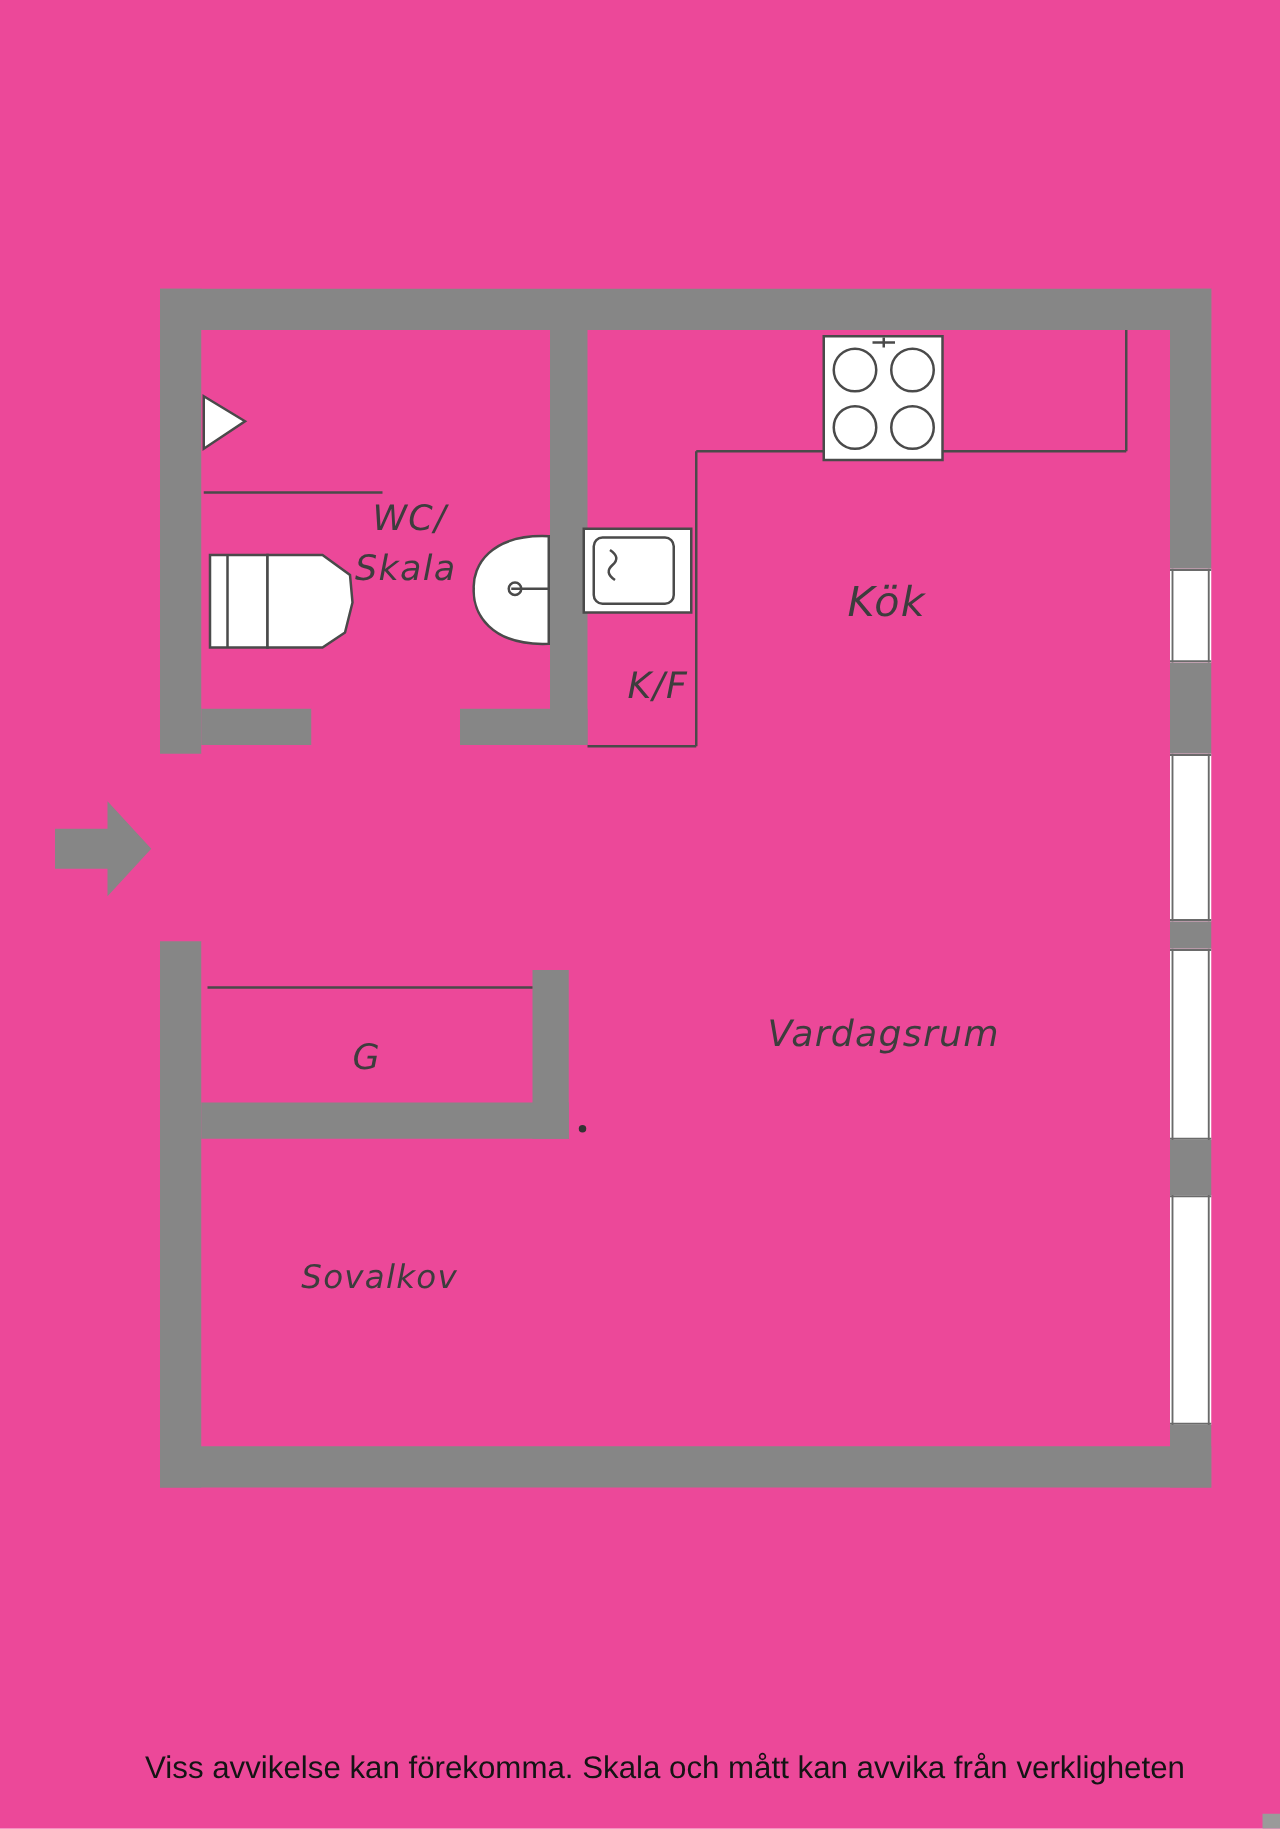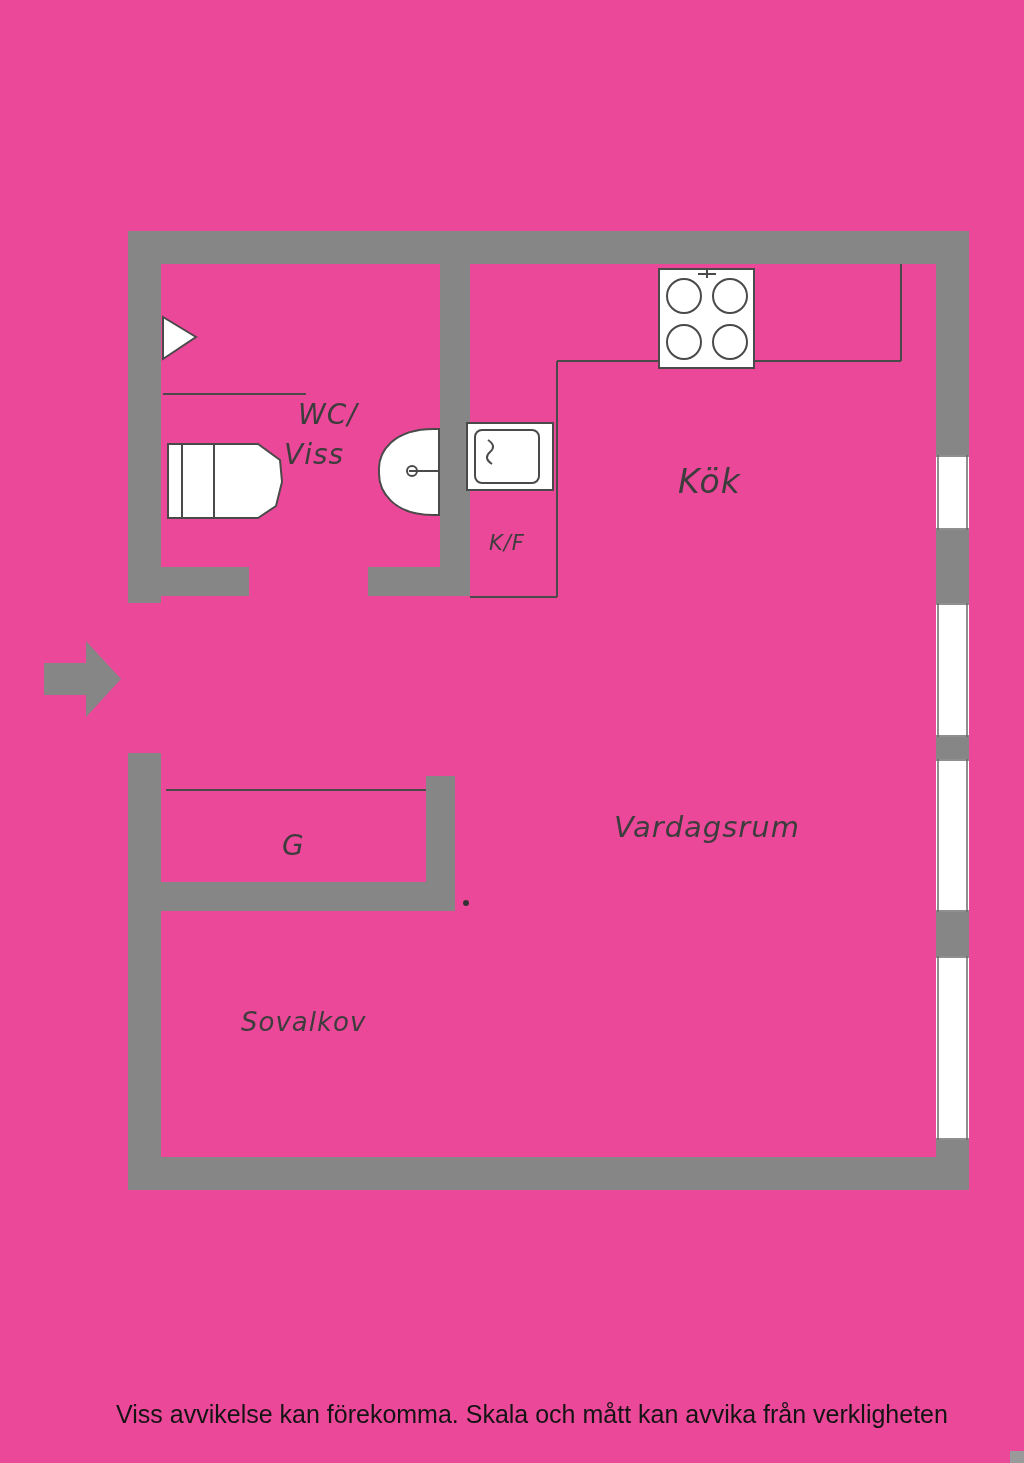--- a/index.html
+++ b/index.html
@@ -26,21 +26,21 @@
     position:absolute;
     font-family:"DejaVu Sans", sans-serif;
     font-style:italic;
     color:#3d3d3d;
     letter-spacing:1px;
     white-space:nowrap;
   }
   .lbl-wc1   { left:298px; top:398px; font-size:28px; }
   .lbl-wc2   { left:284px; top:438px; font-size:28px; }
   .lbl-kok   { left:678px; top:462px; font-size:33px; }
-  .lbl-kf    { left:489px; top:531px; font-size:21px; }
+  .lbl-kf    { left:502px; top:531px; font-size:29px; }
   .lbl-vard  { left:614px; top:810px; font-size:29px; }
   .lbl-g     { left:282px; top:829px; font-size:28px; }
   .lbl-sov   { left:241px; top:1007px; font-size:26px; }
 
   .footer {
     position:absolute;
     left:0; right:0;
     top:1400px;
     text-align:center;
     font-size:25px;
@@ -147,21 +147,21 @@
       <circle class="thin" cx="730" cy="342" r="17"></circle>
       <line class="thin" x1="698" y1="274" x2="716" y2="274"></line>
       <line class="thin" x1="707" y1="270" x2="707" y2="278"></line>
     </g>
 
     <line class="thin" x1="166" y1="790" x2="426" y2="790"></line>
     <circle cx="466" cy="903" r="3" fill="#333333"></circle>
   </svg>
 
   <div class="label lbl-wc1">WC/</div>
-  <div class="label lbl-wc2">Viss</div>
+  <div class="label lbl-wc2">Skala</div>
   <div class="label lbl-kok">Kök</div>
   <div class="label lbl-kf">K/F</div>
   <div class="label lbl-vard">Vardagsrum</div>
   <div class="label lbl-g">G</div>
   <div class="label lbl-sov">Sovalkov</div>
 
   <div class="footer">Viss avvikelse kan förekomma. Skala och mått kan avvika från verkligheten</div>
 
   <div class="corner-mark"></div>
 </div>

